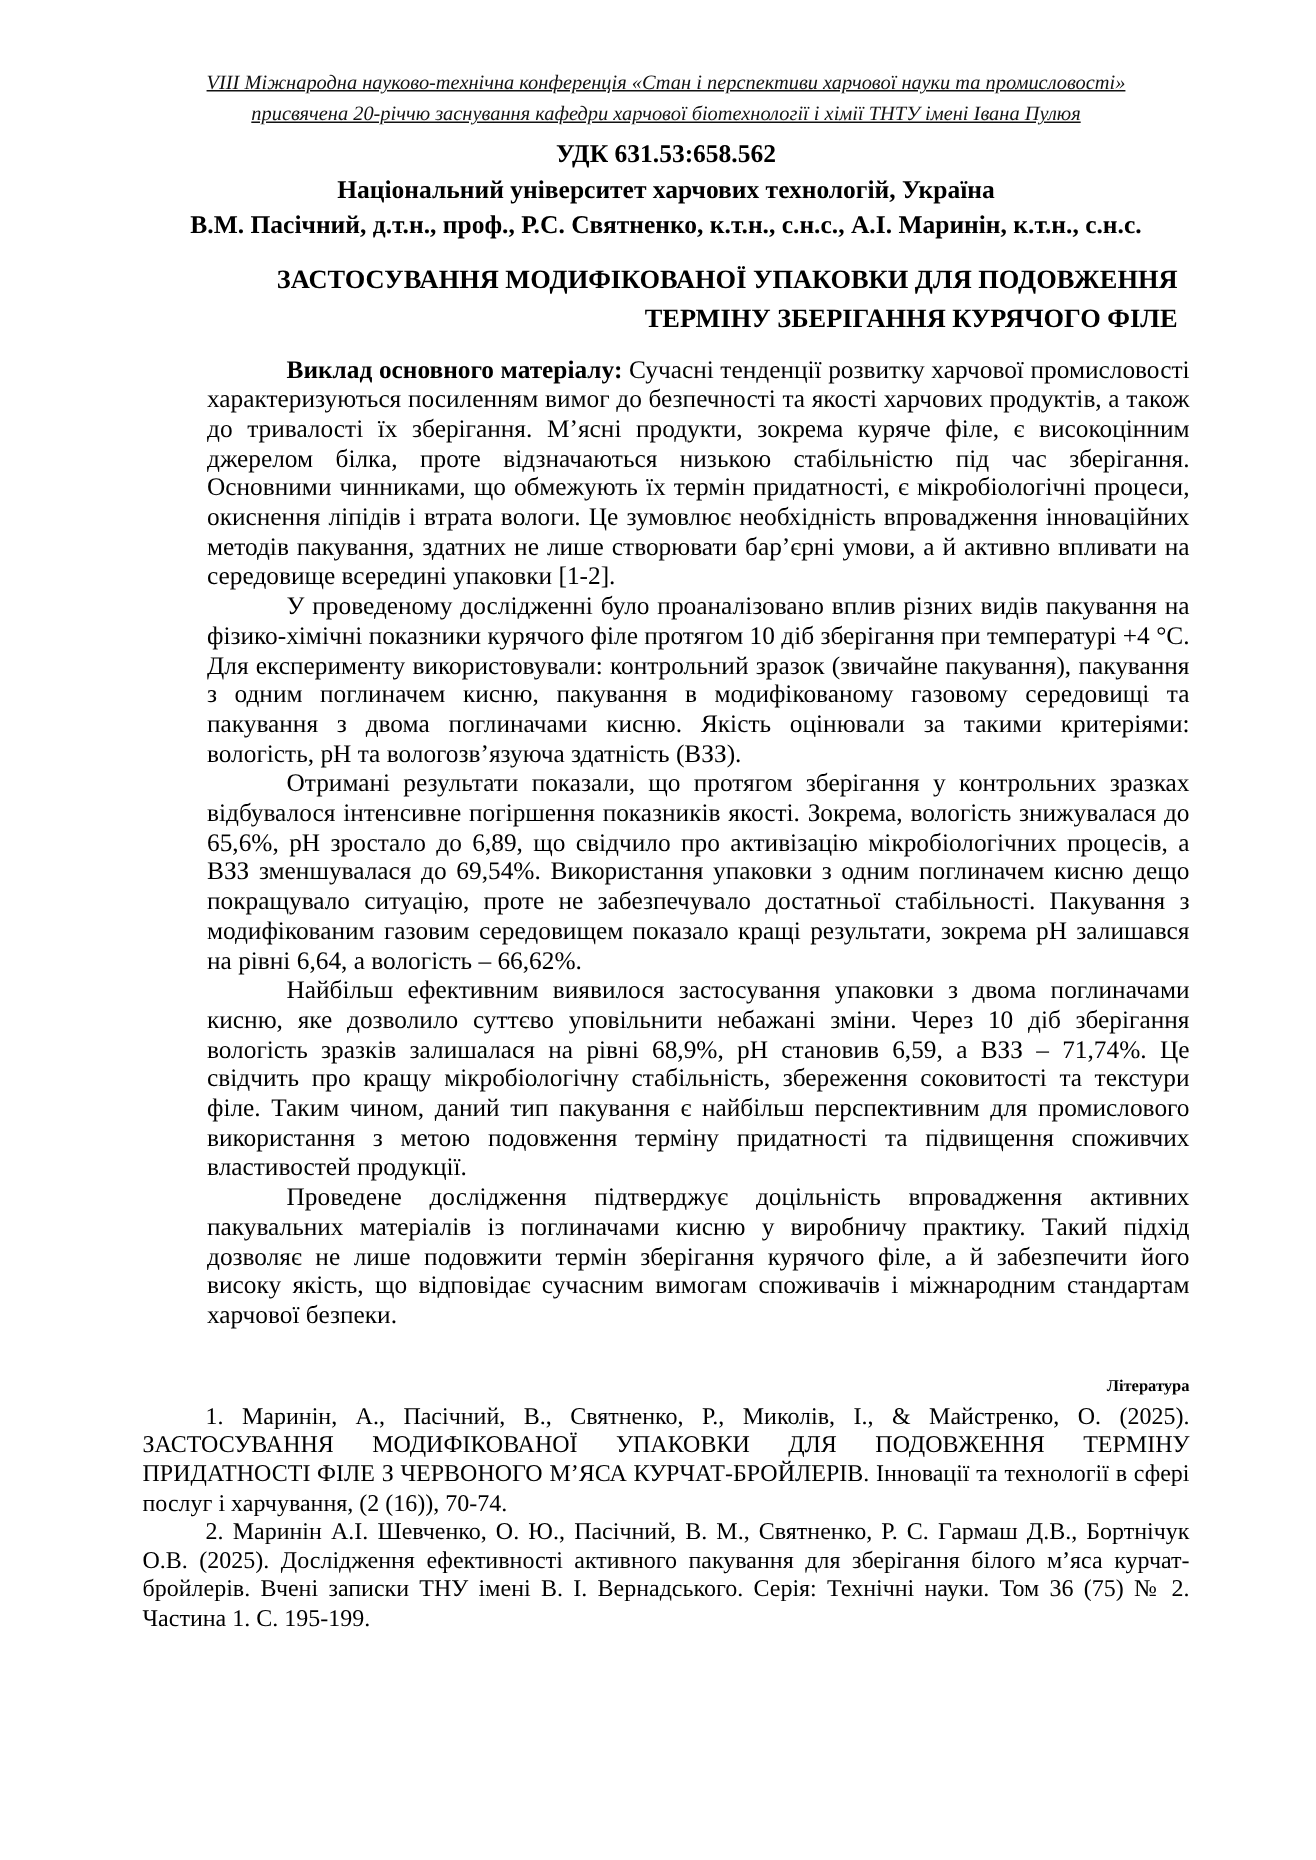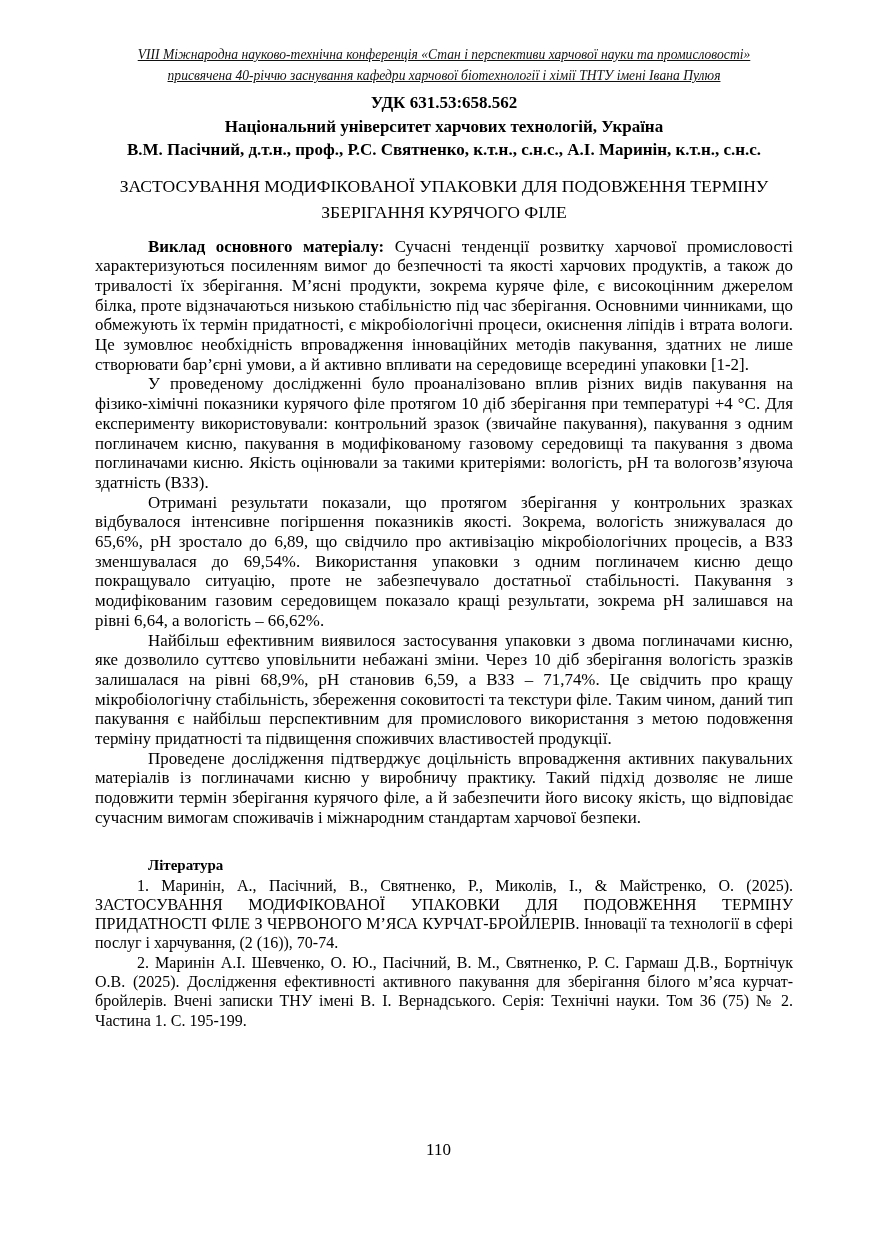--- a/index.html
+++ b/index.html
@@ -31,45 +31,46 @@
     margin-top: 5px;
     font-weight: bold;
     font-size: 17px;
     line-height: 23.5px;
     text-align: center;
   }
 
   
   .paper-title {
     margin-top: 11px;
-    text-align: center;
-    font-weight: normal;
+    text-align: right;
+    font-weight: bold;
     font-size: 17.6px;
     line-height: 26px;
     padding: 0 8px;
   }
 
   
-  .body-block { margin-top: 12px; }
+  .body-block { margin-top: 12px; margin-left: 43px; }
   .body-block p {
     margin: 0;
     font-size: 16.9px;
     line-height: 19.7px;
     text-align: justify;
     text-indent: 53px;
   }
   .body-block p .lead { font-weight: bold; }
 
   
   .ref-heading {
     margin-top: 26px;
     font-weight: bold;
-    font-size: 15px;
+    font-size: 11px;
     line-height: 22px;
     text-indent: 53px;
+    text-align: right;
   }
   .ref-list p {
     margin: 0;
     font-size: 16px;
     line-height: 19.3px;
     text-align: justify;
     text-indent: 42px;
   }
 
   
@@ -82,21 +83,21 @@
     font-size: 17px;
   }
 </style>
 </head>
 <body>
 
 <div class="page">
 
   <div class="running-head">
     <div><span class="hl">VIII Міжнародна науково-технічна конференція «Стан і перспективи харчової науки та промисловості»</span></div>
-    <div><span class="hl">присвячена 40-річчю заснування кафедри харчової біотехнології і хімії ТНТУ імені Івана Пулюя</span></div>
+    <div><span class="hl">присвячена 20-річчю заснування кафедри харчової біотехнології і хімії ТНТУ імені Івана Пулюя</span></div>
   </div>
 
   <div class="meta-block">
     <div>УДК 631.53:658.562</div>
     <div>Національний університет харчових технологій, Україна</div>
     <div>В.М. Пасічний, д.т.н., проф., Р.С. Святненко, к.т.н., с.н.с., А.І. Маринін, к.т.н., с.н.с.</div>
   </div>
 
   <div class="paper-title">ЗАСТОСУВАННЯ МОДИФІКОВАНОЇ УПАКОВКИ ДЛЯ ПОДОВЖЕННЯ ТЕРМІНУ ЗБЕРІГАННЯ КУРЯЧОГО ФІЛЕ</div>
 
@@ -107,15 +108,14 @@
     <p>Найбільш ефективним виявилося застосування упаковки з двома поглиначами кисню, яке дозволило суттєво уповільнити небажані зміни. Через 10 діб зберігання вологість зразків залишалася на рівні 68,9%, pH становив 6,59, а ВЗЗ – 71,74%. Це свідчить про кращу мікробіологічну стабільність, збереження соковитості та текстури філе. Таким чином, даний тип пакування є найбільш перспективним для промислового використання з метою подовження терміну придатності та підвищення споживчих властивостей продукції.</p>
     <p>Проведене дослідження підтверджує доцільність впровадження активних пакувальних матеріалів із поглиначами кисню у виробничу практику. Такий підхід дозволяє не лише подовжити термін зберігання курячого філе, а й забезпечити його високу якість, що відповідає сучасним вимогам споживачів і міжнародним стандартам харчової безпеки.</p>
   </div>
 
   <div class="ref-heading">Література</div>
   <div class="ref-list">
     <p>1. Маринін, А., Пасічний, В., Святненко, Р., Миколів, І., &amp; Майстренко, О. (2025). ЗАСТОСУВАННЯ МОДИФІКОВАНОЇ УПАКОВКИ ДЛЯ ПОДОВЖЕННЯ ТЕРМІНУ ПРИДАТНОСТІ ФІЛЕ З ЧЕРВОНОГО М’ЯСА КУРЧАТ-БРОЙЛЕРІВ. Інновації та технології в сфері послуг і харчування, (2 (16)), 70-74.</p>
     <p>2. Маринін А.І. Шевченко, О. Ю., Пасічний, В. М., Святненко, Р. С. Гармаш Д.В., Бортнічук О.В. (2025). Дослідження ефективності активного пакування для зберігання білого м’яса курчат-бройлерів. Вчені записки ТНУ імені В. І. Вернадського. Серія: Технічні науки. Том 36 (75) № 2. Частина 1. С. 195-199.</p>
   </div>
 
-  <div class="page-number">110</div>
 
 </div>
 
 </body></html>

